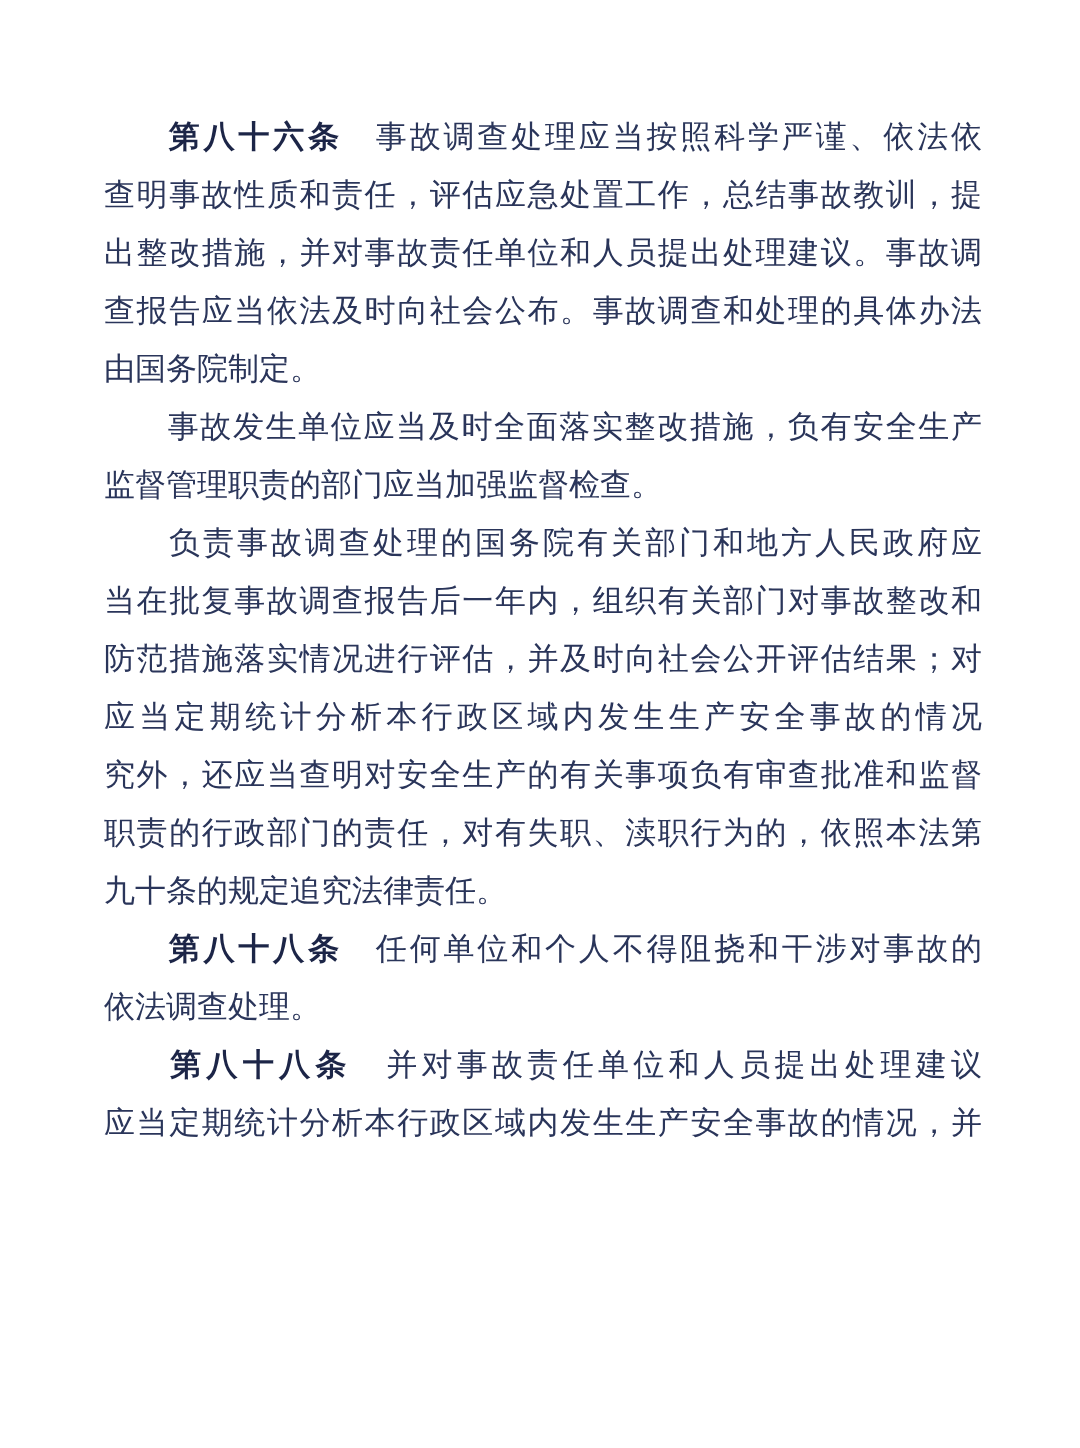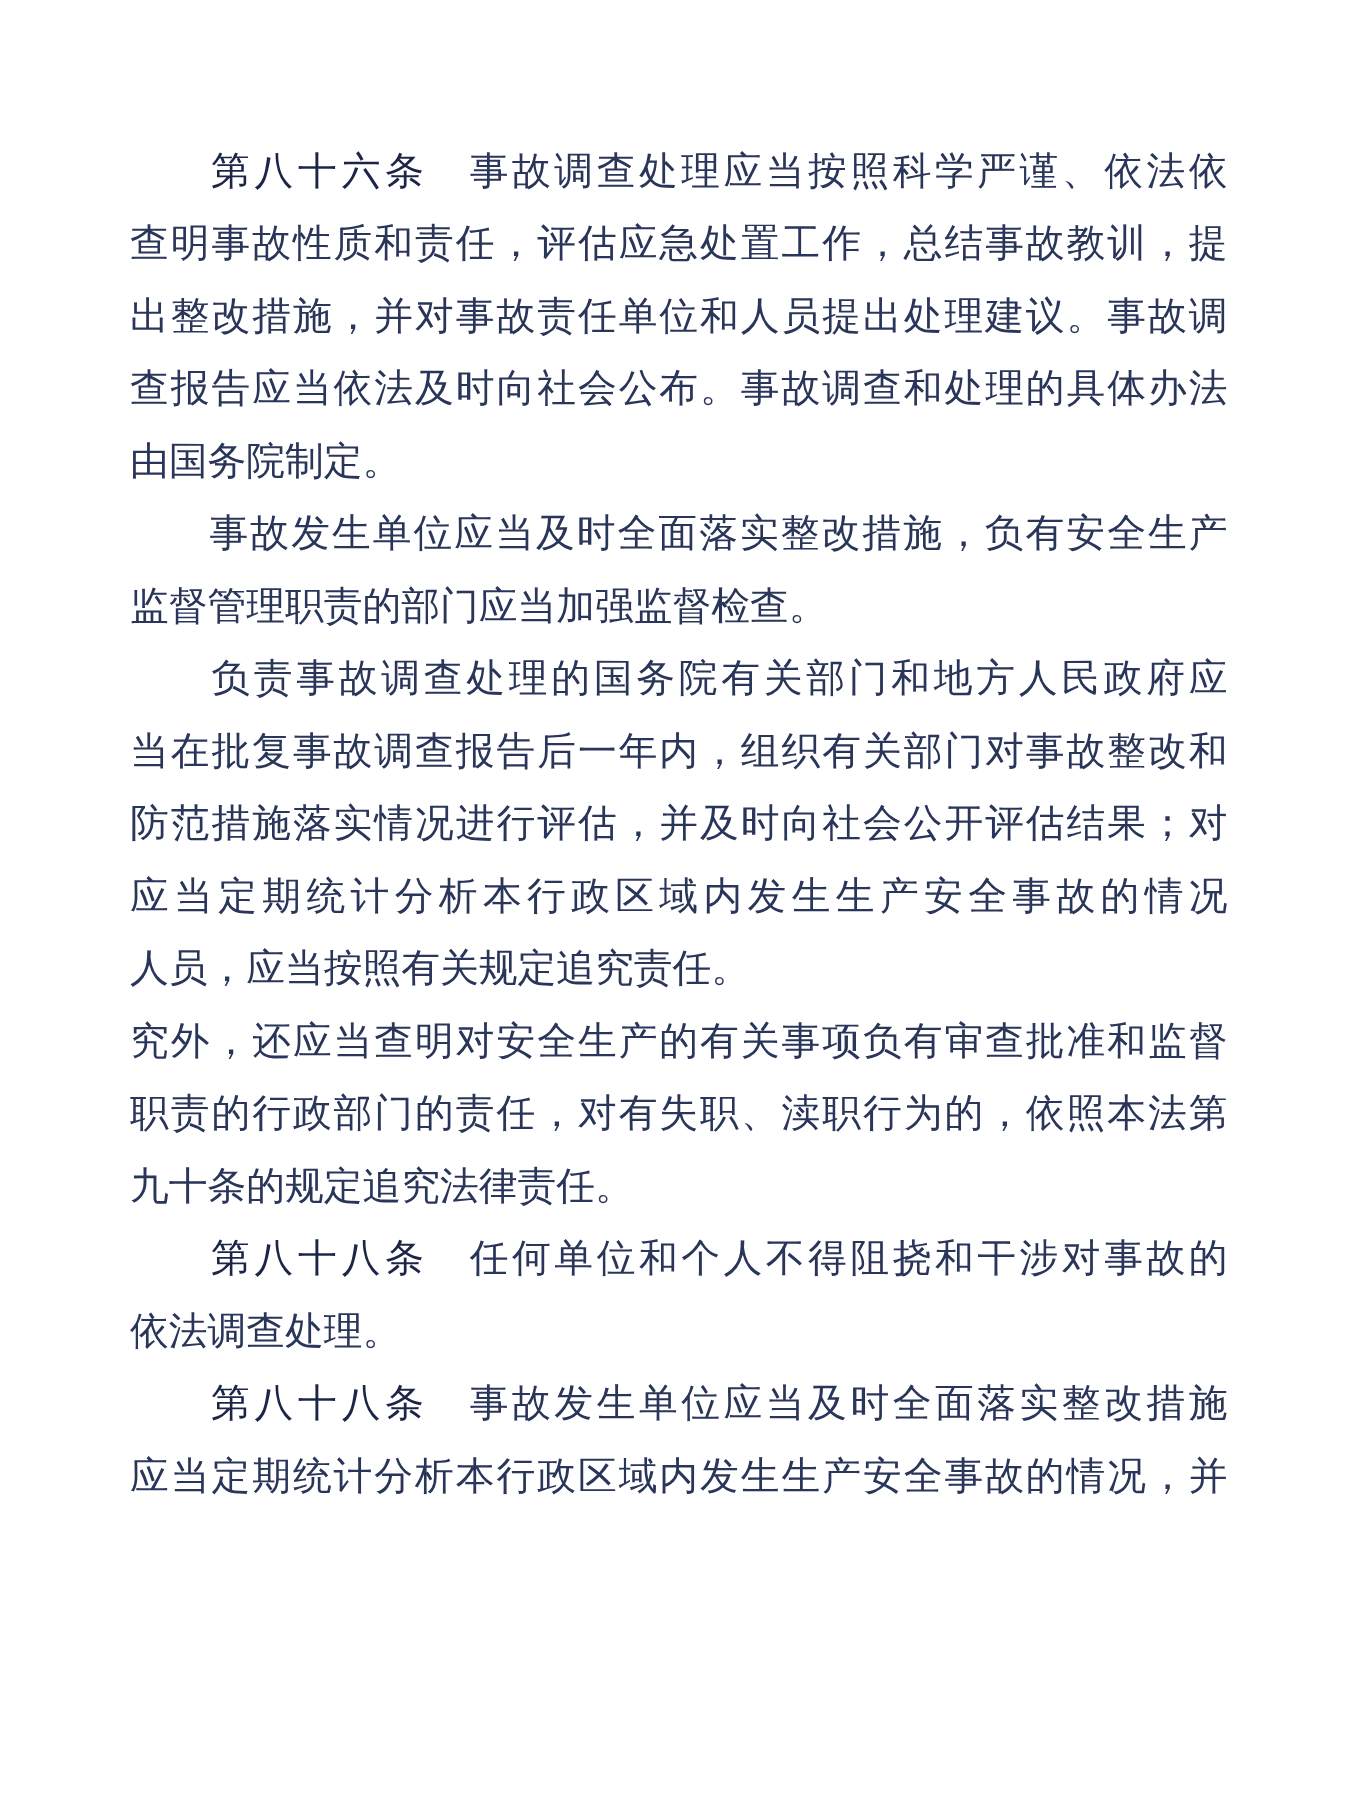--- a/index.html
+++ b/index.html
@@ -37,21 +37,21 @@
   .line.end {
     text-align-last: left;
   }
   .indent {
     display: inline-block;
     width: 62px;
     height: 1px;
   }
   .head {
     font-family: "Liberation Sans", sans-serif;
-    font-weight: 400;
+    font-weight: 700;
     color: #1c2547;
     letter-spacing: 1px;
   }
   .gap {
     display: inline-block;
     width: 30px;
     height: 1px;
   }
 </style>
 </head>
@@ -71,33 +71,32 @@
     <p class="para">
       <span class="line first"><span class="indent"></span><span class="t">事故发生单位应当及时全面落实整改措施，负有安全生产</span></span>
       <span class="line end">监督管理职责的部门应当加强监督检查。</span>
     </p>
 
     <p class="para">
       <span class="line first"><span class="indent"></span><span class="t">负责事故调查处理的国务院有关部门和地方人民政府应</span></span>
       <span class="line">当在批复事故调查报告后一年内，组织有关部门对事故整改和</span>
       <span class="line">防范措施落实情况进行评估，并及时向社会公开评估结果；对</span>
       <span class="line">应当定期统计分析本行政区域内发生生产安全事故的情况</span>
-      <span class="line end">人员，应当按照有关规定追究责任。</span>
     </p>
 
     <p class="para">
       <span class="line">究外，还应当查明对安全生产的有关事项负有审查批准和监督</span>
       <span class="line">职责的行政部门的责任，对有失职、渎职行为的，依照本法第</span>
       <span class="line end">九十条的规定追究法律责任。</span>
     </p>
 
     <p class="para">
       <span class="line first"><span class="indent"></span><span class="head">第八十八条</span><span class="gap"></span><span class="t">任何单位和个人不得阻挠和干涉对事故的</span></span>
       <span class="line end">依法调查处理。</span>
     </p>
 
     <p class="para">
-      <span class="line first"><span class="indent"></span><span class="head">第八十八条</span><span class="gap"></span><span class="t">事故发生单位应当及时全面落实整改措施</span></span>
+      <span class="line first"><span class="indent"></span><span class="head">第八十八条</span><span class="gap"></span><span class="t">并对事故责任单位和人员提出处理建议</span></span>
       <span class="line">应当定期统计分析本行政区域内发生生产安全事故的情况，并</span>
     </p>
 
   </div>
 </div>
 
 </body></html>

